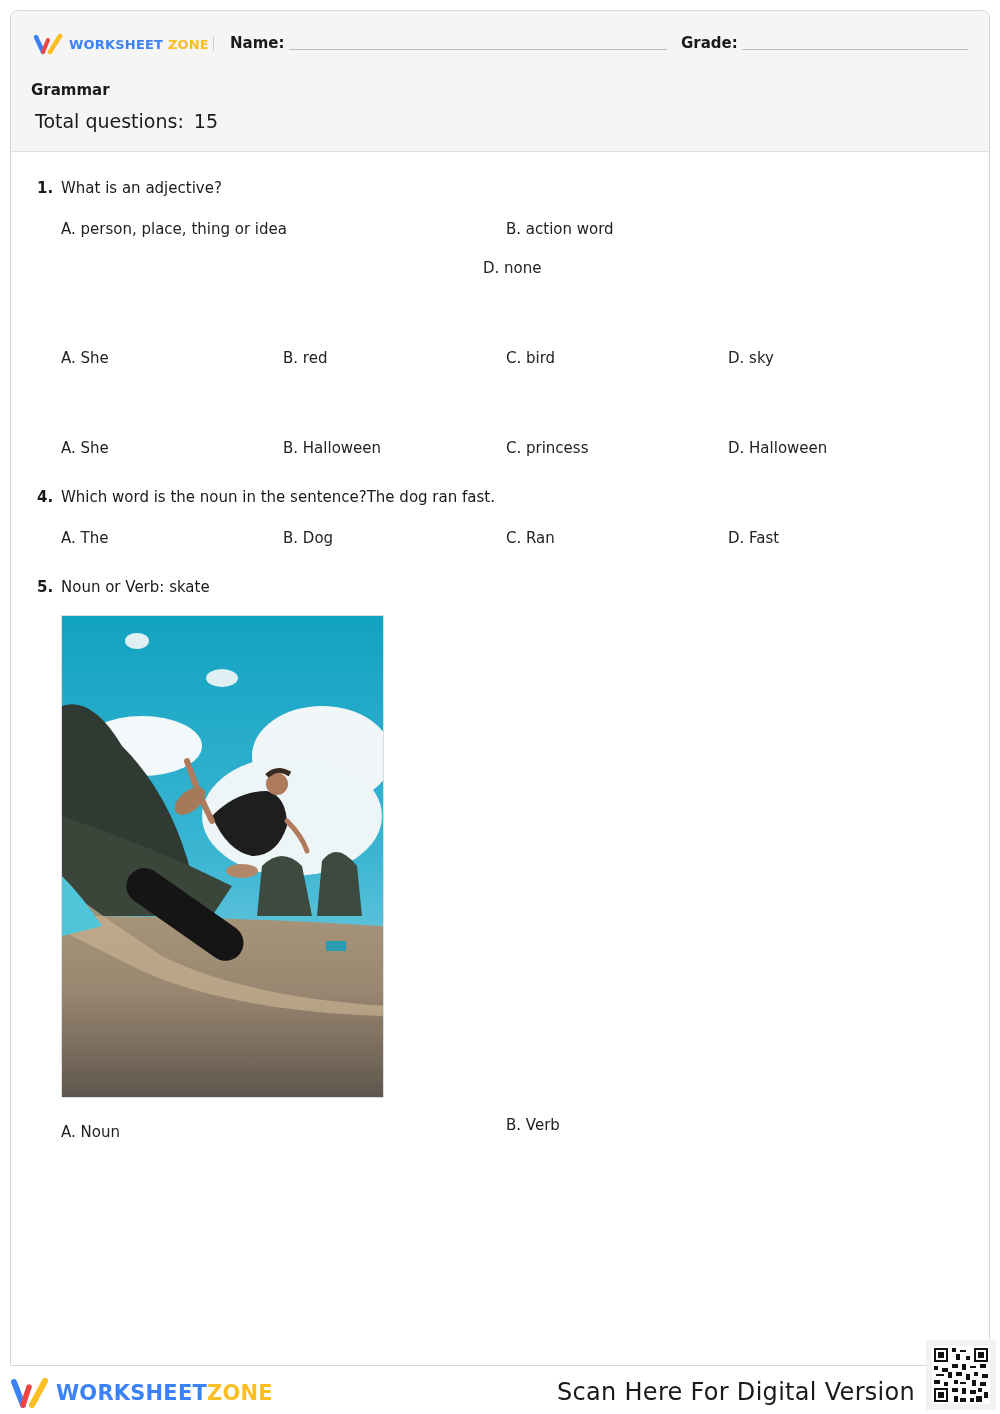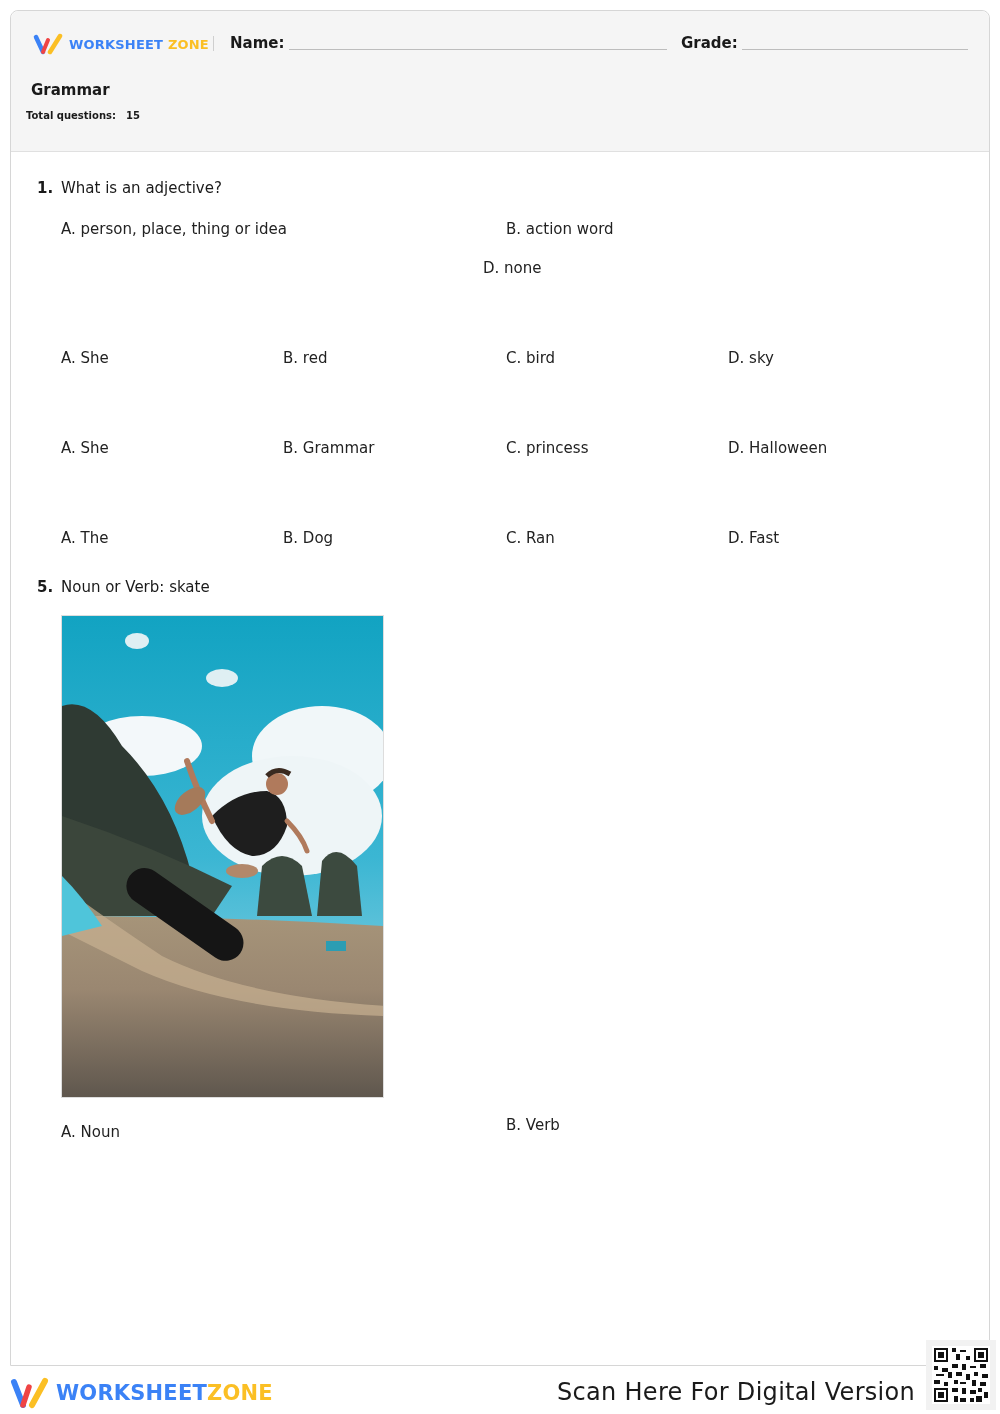--- a/index.html
+++ b/index.html
@@ -23,21 +23,21 @@
     .header .logo { left: 22px; top: 22px; height: 22px; }
     .header .logo-mark { width: 32px; height: 22px; }
     .header .logo-text { font-size: 13px; margin-left: 4px; }
 
     .sep { position: absolute; left: 202px; top: 25px; width: 1px; height: 15px; background: #cfcfcf; }
 
     .field-label { position: absolute; font-weight: bold; font-size: 15px; color: #1a1a1a; }
     .field-line { position: absolute; height: 1px; background: #bdbdbd; }
 
     .title { position: absolute; left: 20px; top: 70px; font-weight: bold; font-size: 15px; }
-    .total { position: absolute; left: 15px; top: 99px; font-weight: bold; font-size: 10px; }
+    .total { position: absolute; left: 24px; top: 99px; font-weight: normal; font-size: 19px; }
     .total .num { margin-left: 10px; }
 
     .q { position: absolute; left: 26px; font-size: 15px; }
     .q .qnum { font-weight: bold; display: inline-block; width: 24px; }
     .opt { position: absolute; font-size: 15px; color: #222; }
 
     .photo {
       position: absolute; left: 50px; top: 604px; width: 323px; height: 483px;
       overflow: hidden; border: 1px solid #ddd;
       background: linear-gradient(180deg, #16a6c4 0%, #3fb8d4 25%, #bfe6ef 45%, #e9f4f7 55%, #8a7e6e 62%, #a08c76 72%, #6f6559 100%);
@@ -84,24 +84,27 @@
   <div class="opt" style="left:50px; top:209px;">A. person, place, thing or idea</div>
   <div class="opt" style="left:495px; top:209px;">B. action word</div>
   <div class="opt" style="left:472px; top:248px;">D. none</div>
 
   <div class="opt" style="left:50px; top:338px;">A. She</div>
   <div class="opt" style="left:272px; top:338px;">B. red</div>
   <div class="opt" style="left:495px; top:338px;">C. bird</div>
   <div class="opt" style="left:717px; top:338px;">D. sky</div>
 
   <div class="opt" style="left:50px; top:428px;">A. She</div>
-  <div class="opt" style="left:272px; top:428px;">B. Grammar</div>
+  <div class="opt" style="left:272px; top:428px;">B. Halloween</div>
   <div class="opt" style="left:495px; top:428px;">C. princess</div>
   <div class="opt" style="left:717px; top:428px;">D. Halloween</div>
 
+  <div class="q" style="top:477px;">
+    <span class="qnum">4.</span><span>Which word is the noun in the sentence?The dog ran fast.</span>
+  </div>
   <div class="opt" style="left:50px; top:518px;">A. The</div>
   <div class="opt" style="left:272px; top:518px;">B. Dog</div>
   <div class="opt" style="left:495px; top:518px;">C. Ran</div>
   <div class="opt" style="left:717px; top:518px;">D. Fast</div>
 
   <div class="q" style="top:567px;">
     <span class="qnum">5.</span><span>Noun or Verb:  skate</span>
   </div>
   <div class="photo">
     <svg width="323" height="483" viewBox="0 0 323 483">

